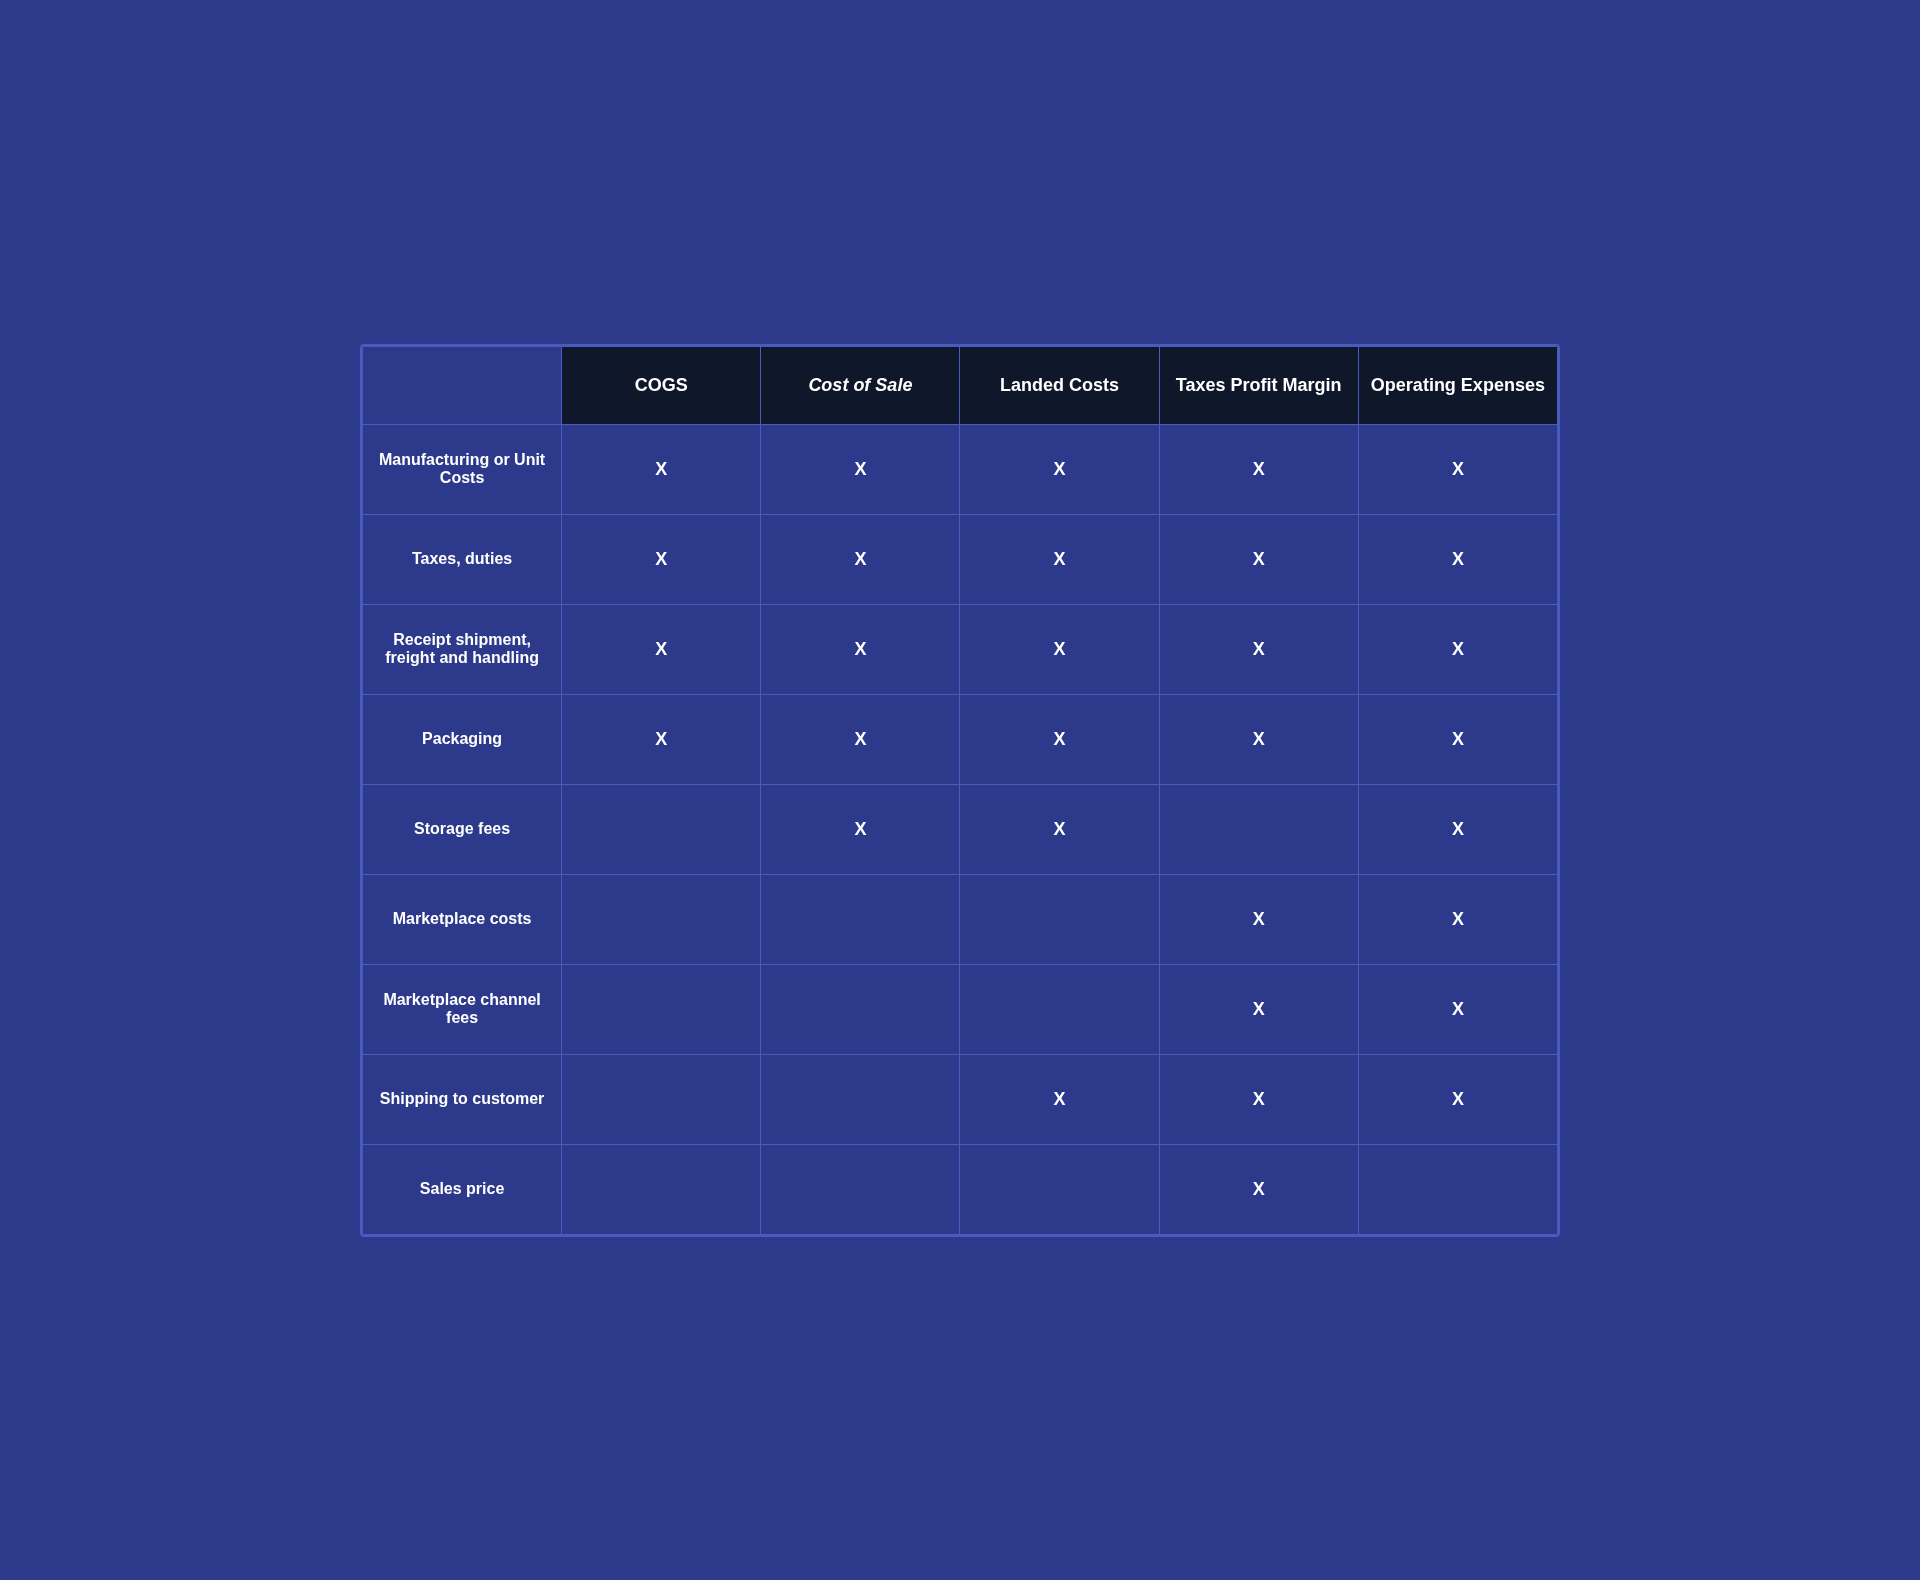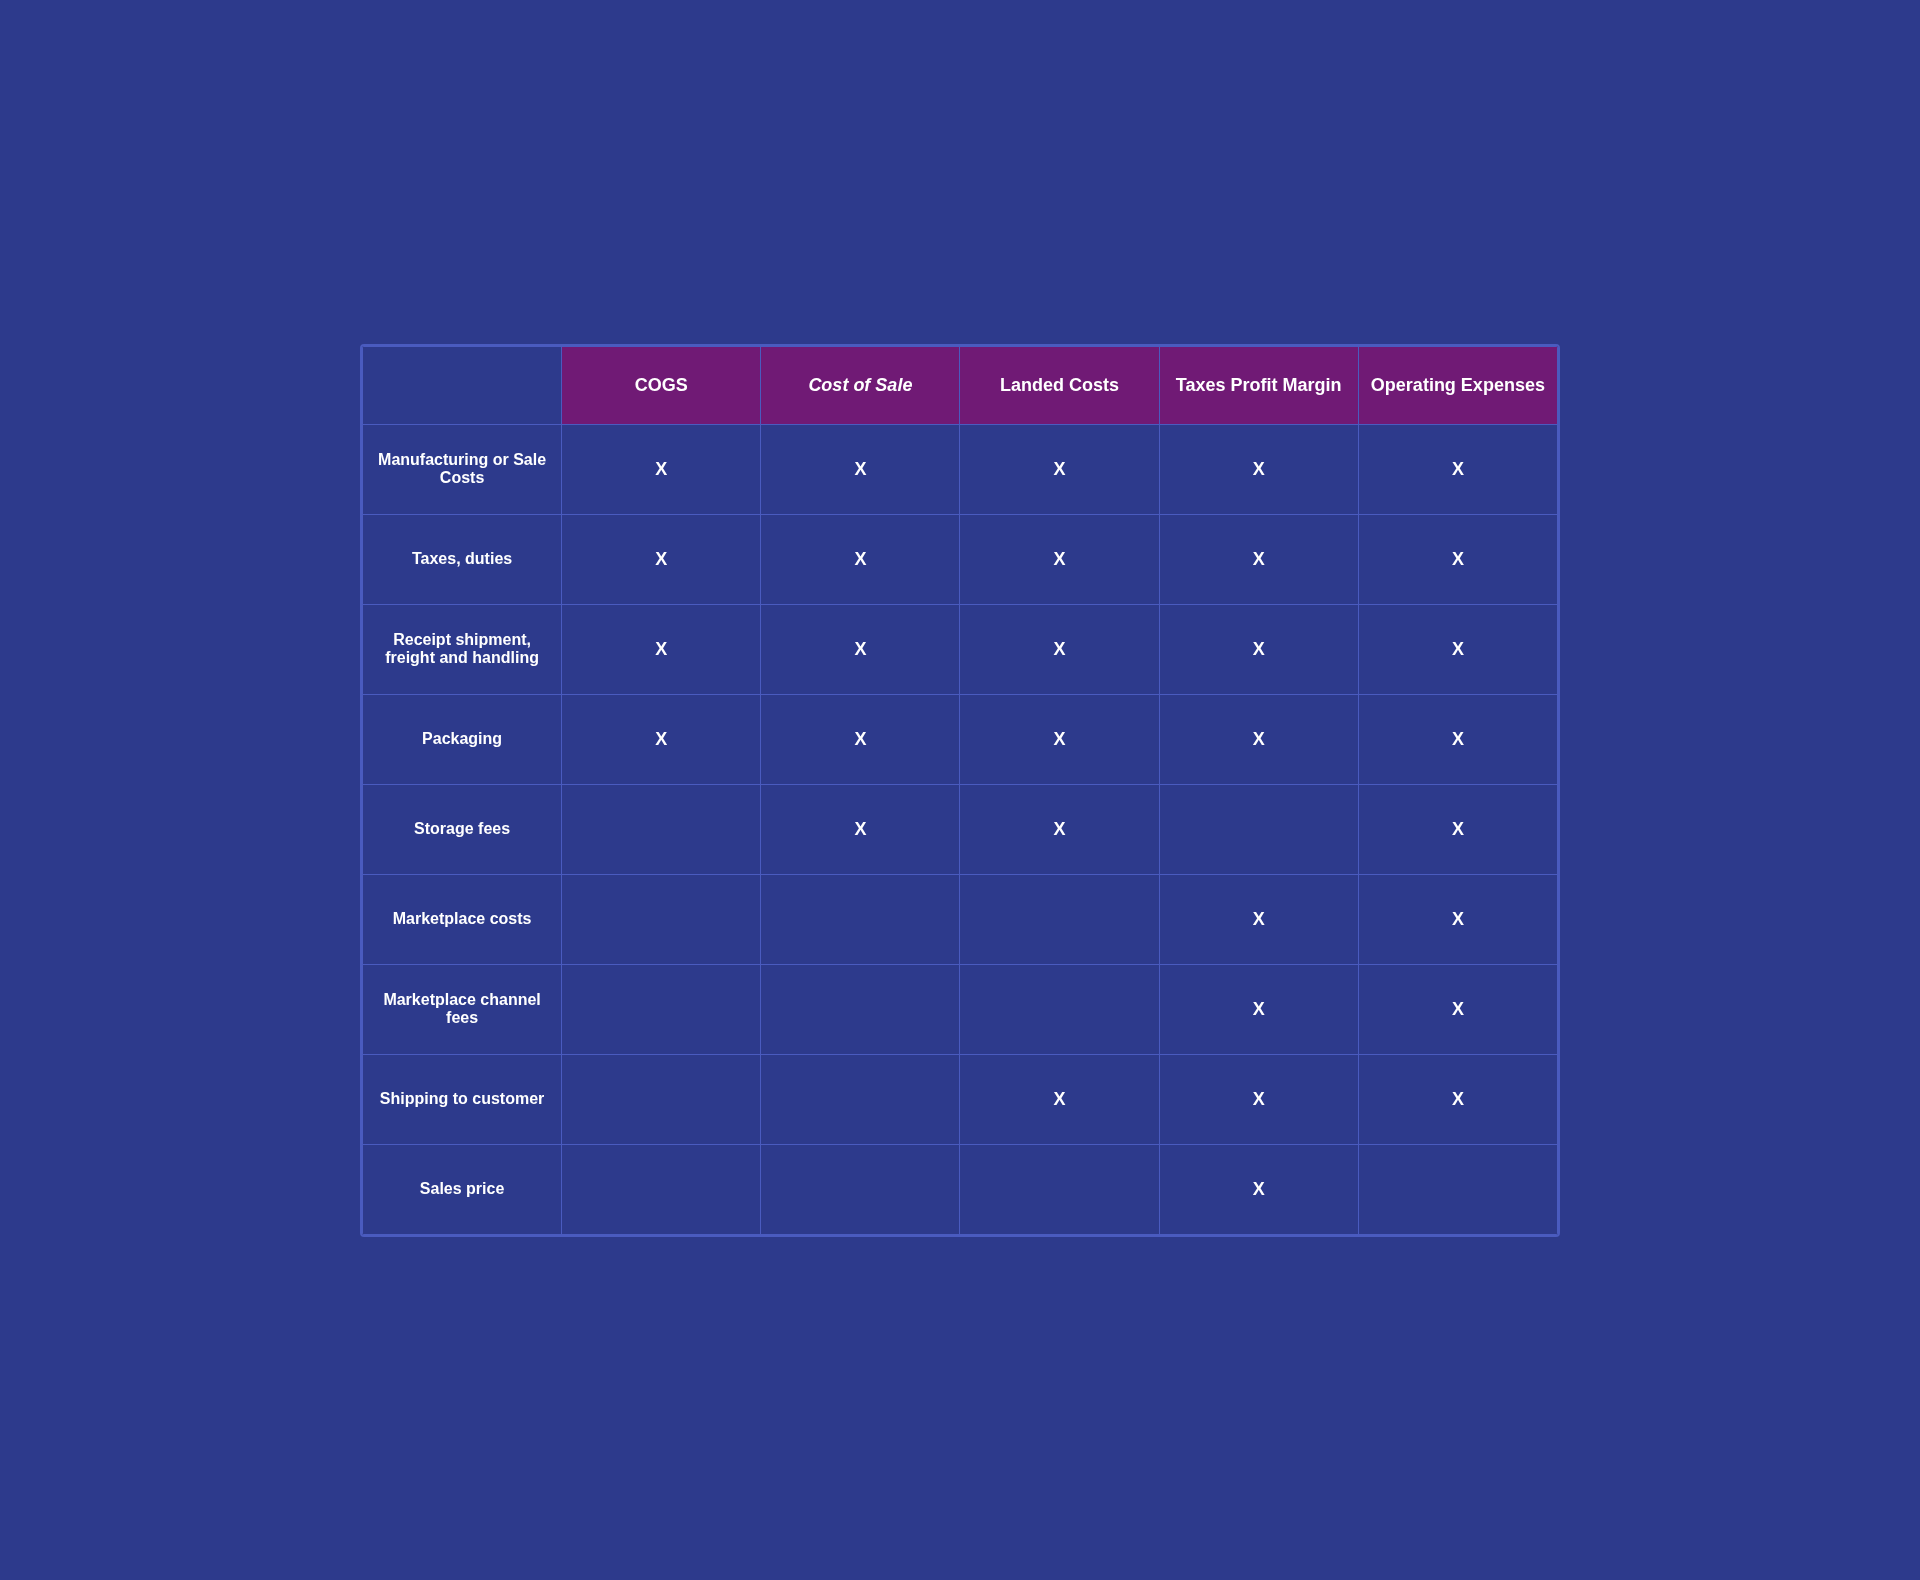--- a/index.html
+++ b/index.html
@@ -35,21 +35,21 @@
       border: 1.5px solid #4a5bbf;
       text-align: center;
       vertical-align: middle;
       color: #ffffff;
       padding: 18px 10px;
     }
 
     thead th {
       font-weight: bold;
       font-size: 18px;
-      background-color: #701a75;
+      background-color: #0f172a;
       padding: 28px 10px;
     }
 
     thead th:first-child {
       background-color: #2d3a8c;
     }
 
     tbody tr td:first-child {
       font-weight: bold;
       font-size: 16px;
@@ -81,21 +81,21 @@
         <th style="width: 16.6%;"></th>
         <th style="width: 16.6%;">COGS</th>
         <th style="width: 16.6%; font-style: italic;">Cost of Sale</th>
         <th style="width: 16.6%;">Landed Costs</th>
         <th style="width: 16.6%;">Taxes Profit Margin</th>
         <th style="width: 16.6%;">Operating Expenses</th>
       </tr>
     </thead>
     <tbody id="table-body">
     <tr>
-          <td>Manufacturing or Sale Costs</td>
+          <td>Manufacturing or Unit Costs</td>
           <td>X</td>
           <td>X</td>
           <td>X</td>
           <td>X</td>
           <td>X</td>
         </tr>
         <tr>
           <td>Taxes, duties</td>
           <td>X</td>
           <td>X</td>

